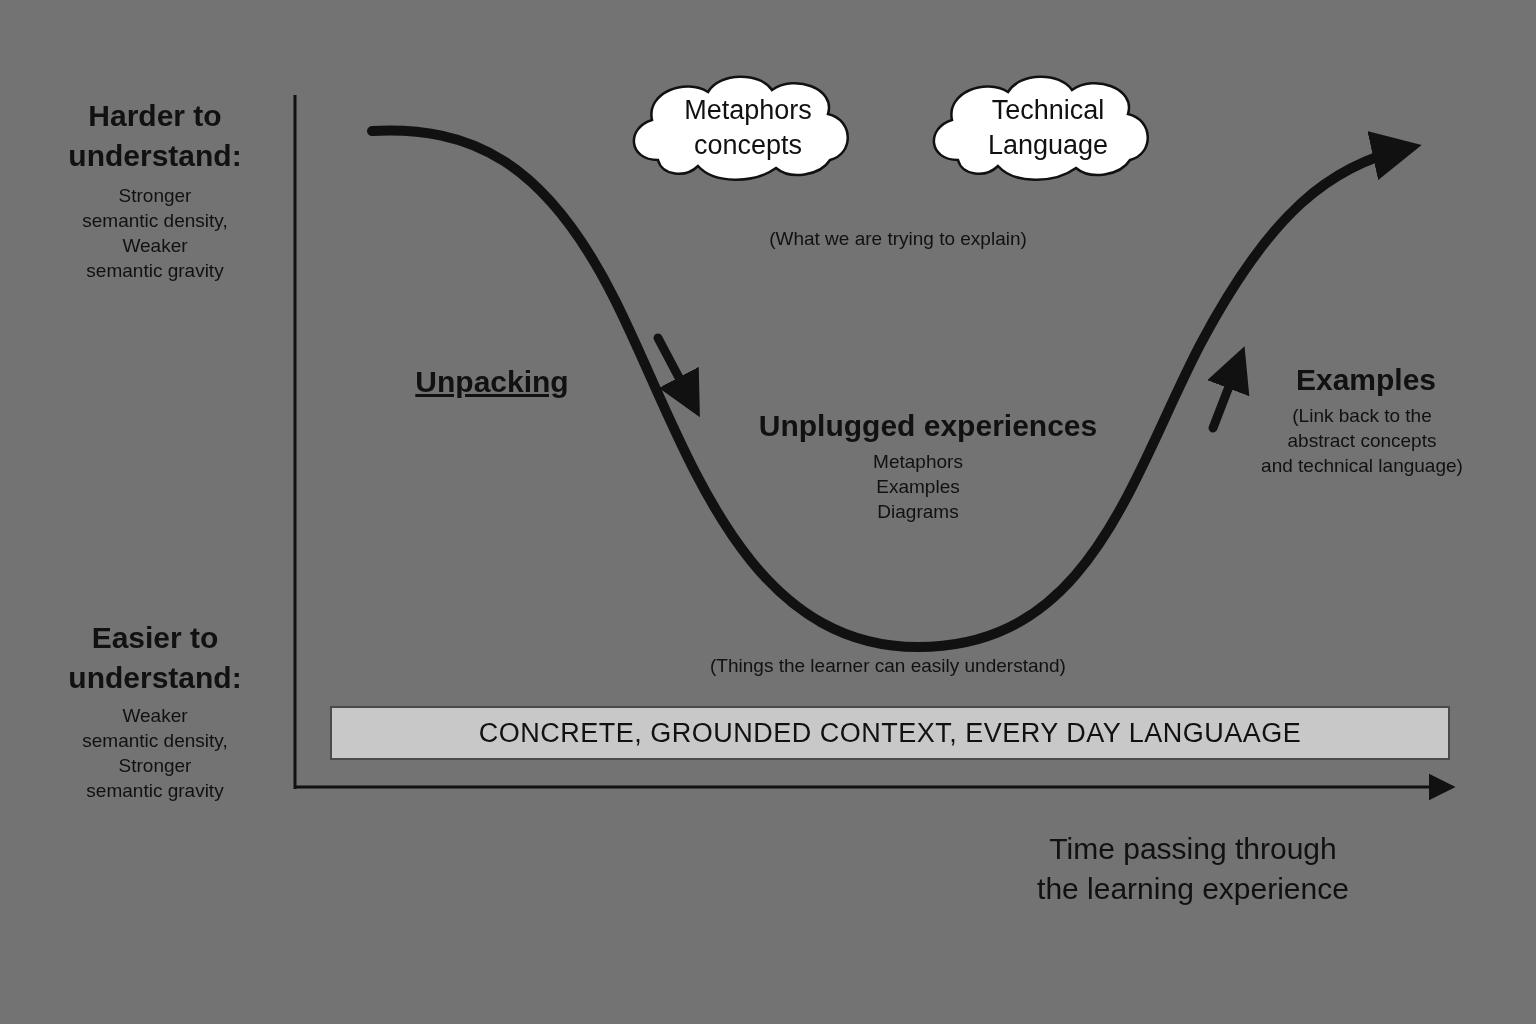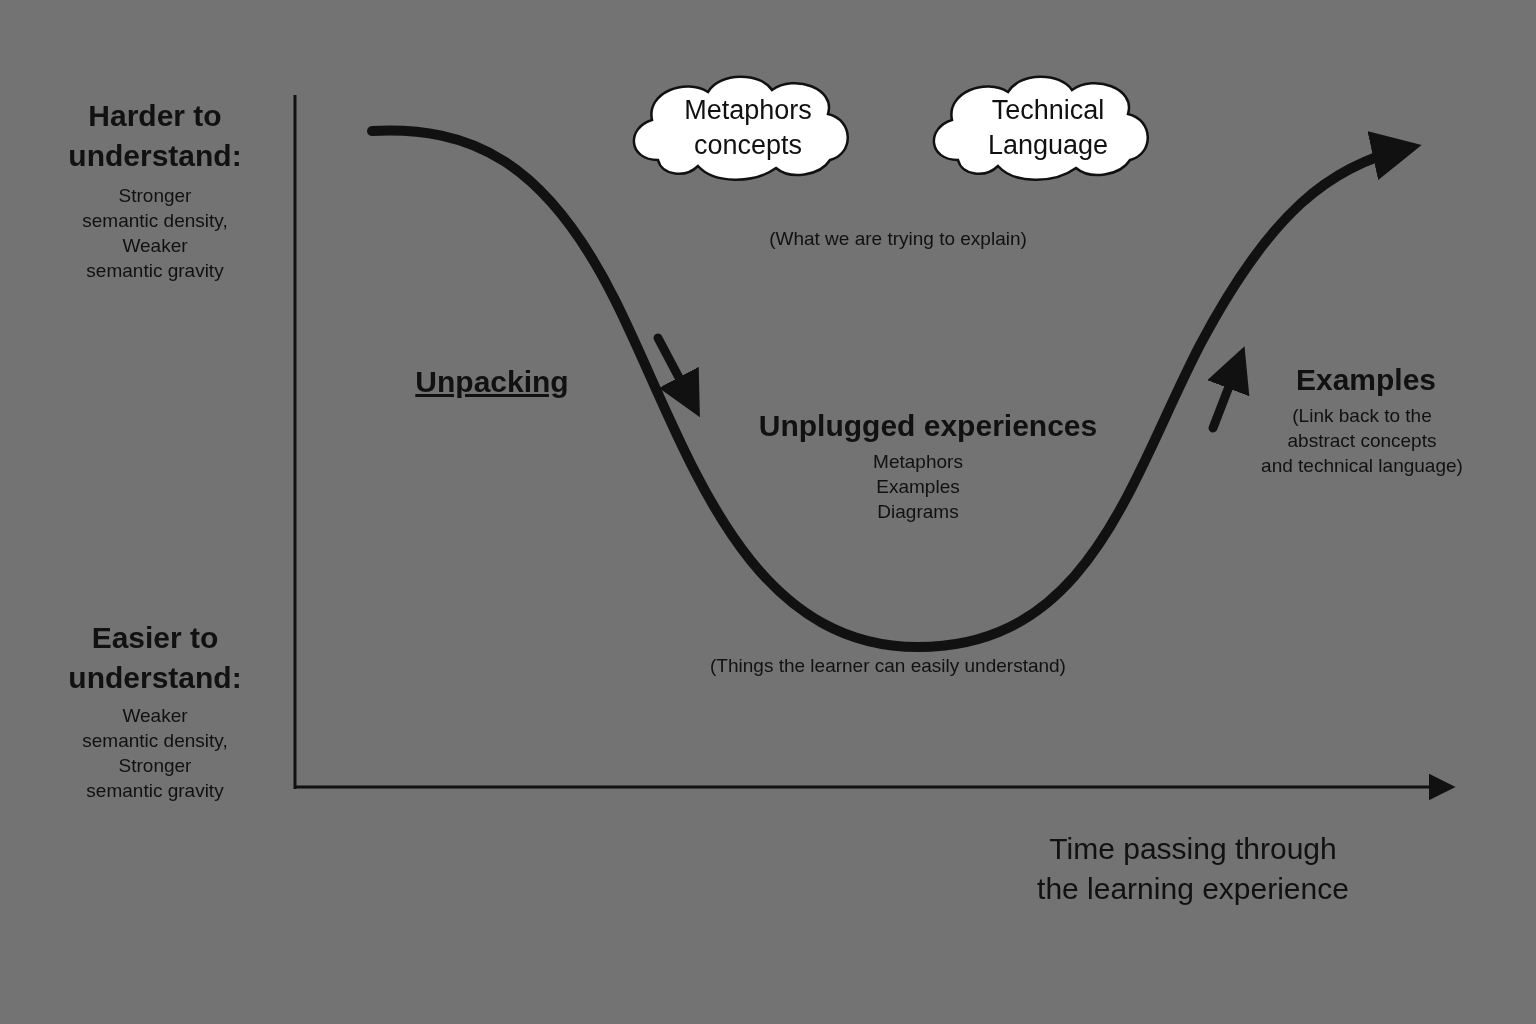--- a/index.html
+++ b/index.html
@@ -94,17 +94,20 @@
   <div class="txt size30 heading" style="left: 728px; top: 406px; width: 400px;">Unplugged experiences</div>
   <div class="txt size29" style="left: 718px; top: 449px; width: 400px;">Metaphors
 Examples
 Diagrams</div>
 
   <div class="txt size30 heading" style="left: 1196px; top: 360px; width: 340px;">Examples</div>
   <div class="txt size29" style="left: 1188px; top: 403px; width: 348px;">(Link back to the
 abstract concepts
 and technical language)</div>
 
+  <div class="bar">
+    <span>CONCRETE, GROUNDED CONTEXT, EVERY DAY LANGUAAGE</span>
+  </div>
 
   <div class="txt size30" style="left: 978px; top: 801px; width: 430px; margin-top: 28px;">Time passing through
 the learning experience</div>
 
 </div>
 
 </body></html>

